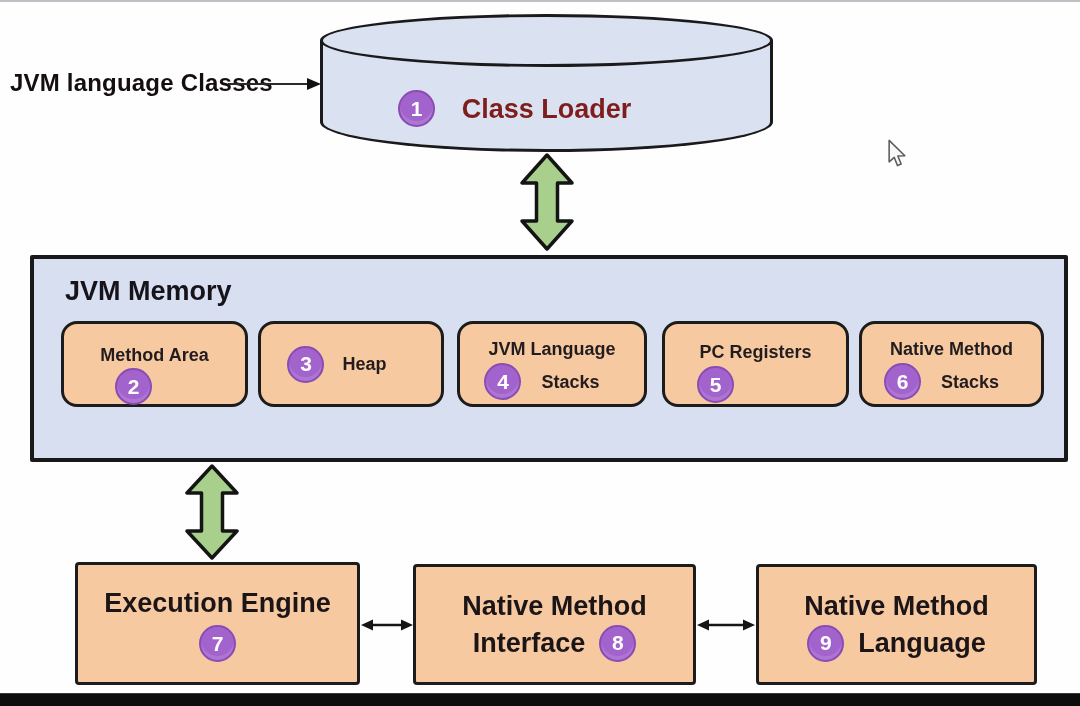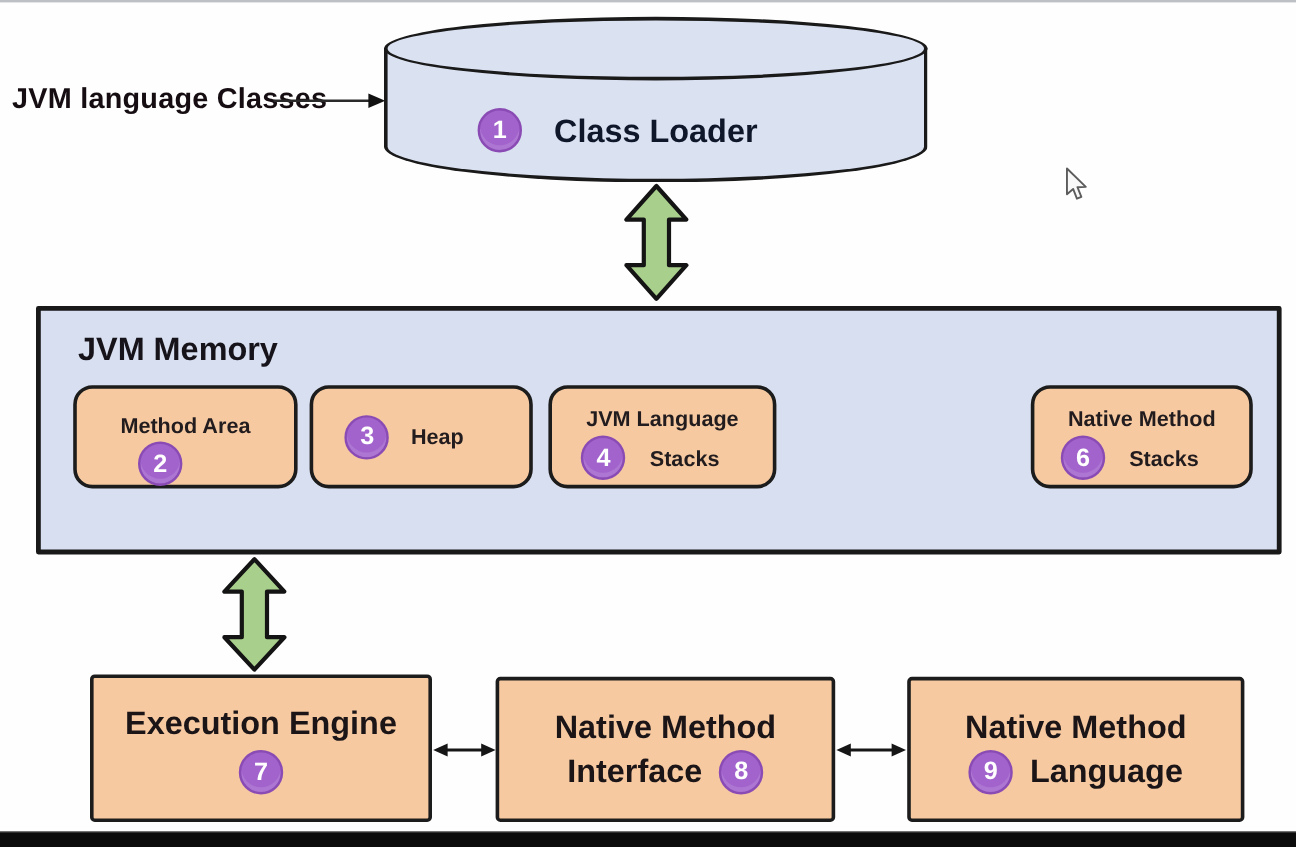--- a/index.html
+++ b/index.html
@@ -41,21 +41,21 @@
     border-radius: 0 0 50% 50% / 0 0 30px 30px;
   }
   .cyl-top {
     position: absolute; left: 0; top: 0; width: 453px; height: 53px;
     background: #dae1f1;
     border: 3.5px solid #1a1a1a;
     border-radius: 50%;
   }
   .cyl-label {
     position: absolute; left: 0; right: 0; top: 78px;
-    text-align: center; font-size: 27px; line-height: 34px; color: #0f172a;
+    text-align: center; font-size: 27px; line-height: 34px; color: #7f1d1d;
   }
   .cyl-badge { position: absolute; left: 78px; top: 76px; }
 
   
   .badge {
     width: 37px; height: 37px; flex: 0 0 37px;
     border-radius: 50%;
     background: #a263cc;
     border: 2px solid #8a4cb4;
     color: #ffffff;
@@ -169,20 +169,24 @@
     </div>
 
     <div class="comp comp-3">
       <div class="comp-label">JVM Language</div>
       <div class="badge-row">
         <div class="badge">4</div>
         <div class="comp-label">Stacks</div>
       </div>
     </div>
 
+    <div class="comp comp-4">
+      <div class="comp-label">PC Registers</div>
+      <div class="badge">5</div>
+    </div>
 
     <div class="comp comp-5">
       <div class="comp-label">Native Method</div>
       <div class="badge-row">
         <div class="badge">6</div>
         <div class="comp-label">Stacks</div>
       </div>
     </div>
   </div>
 

